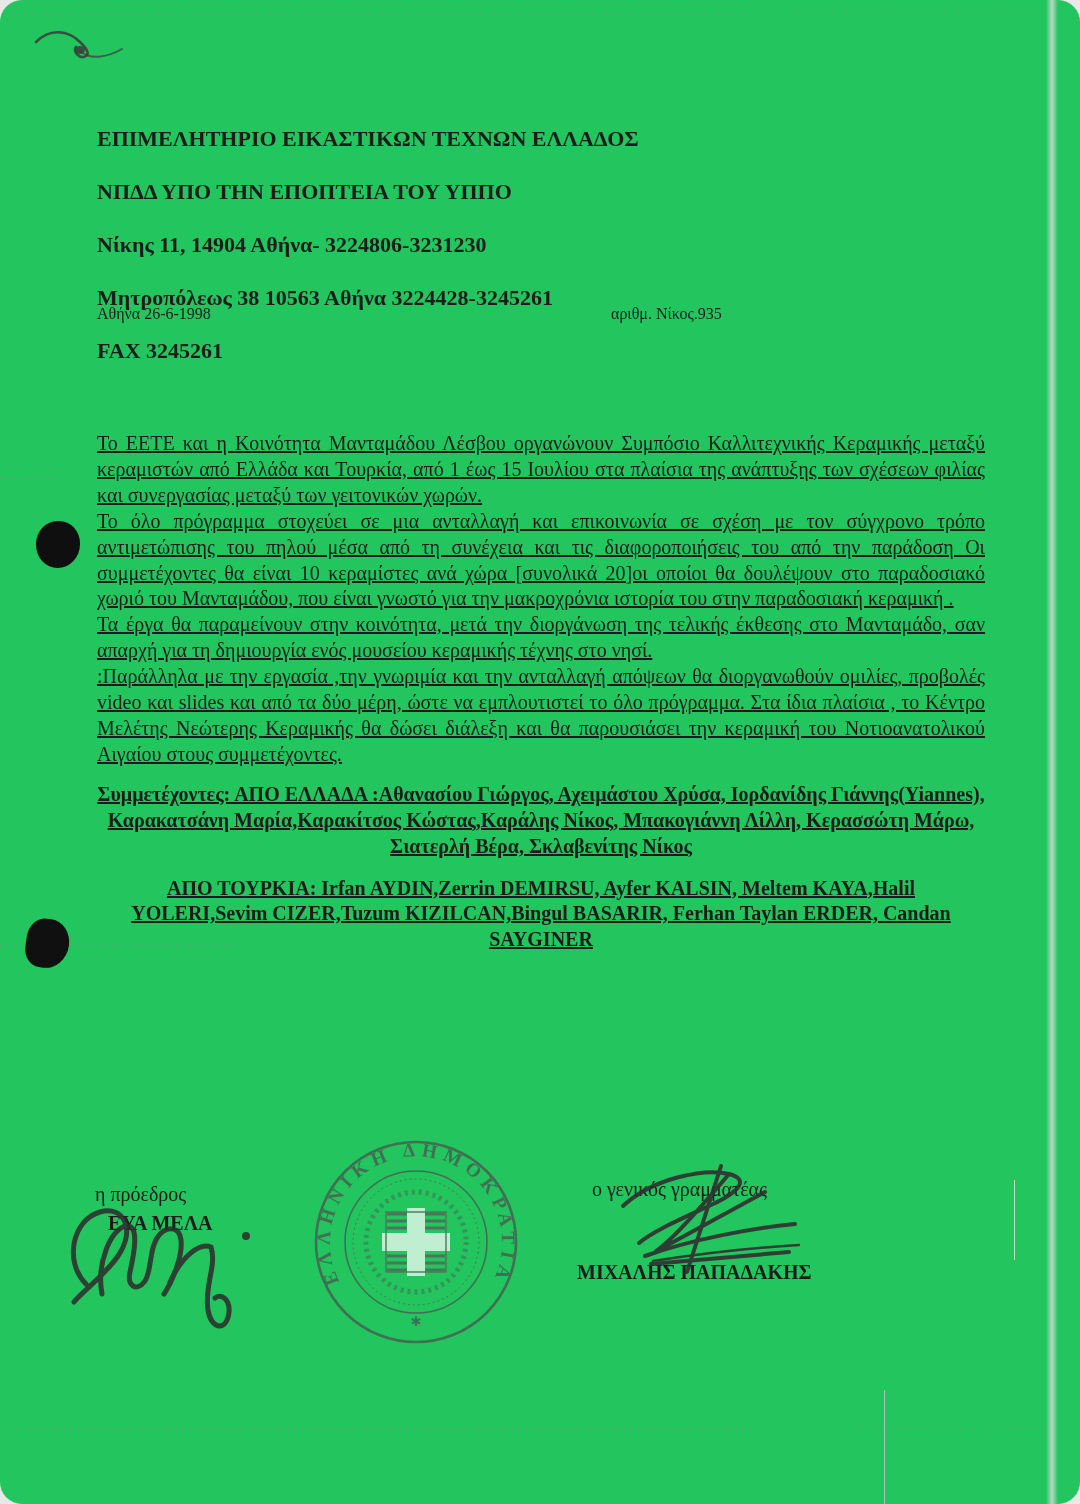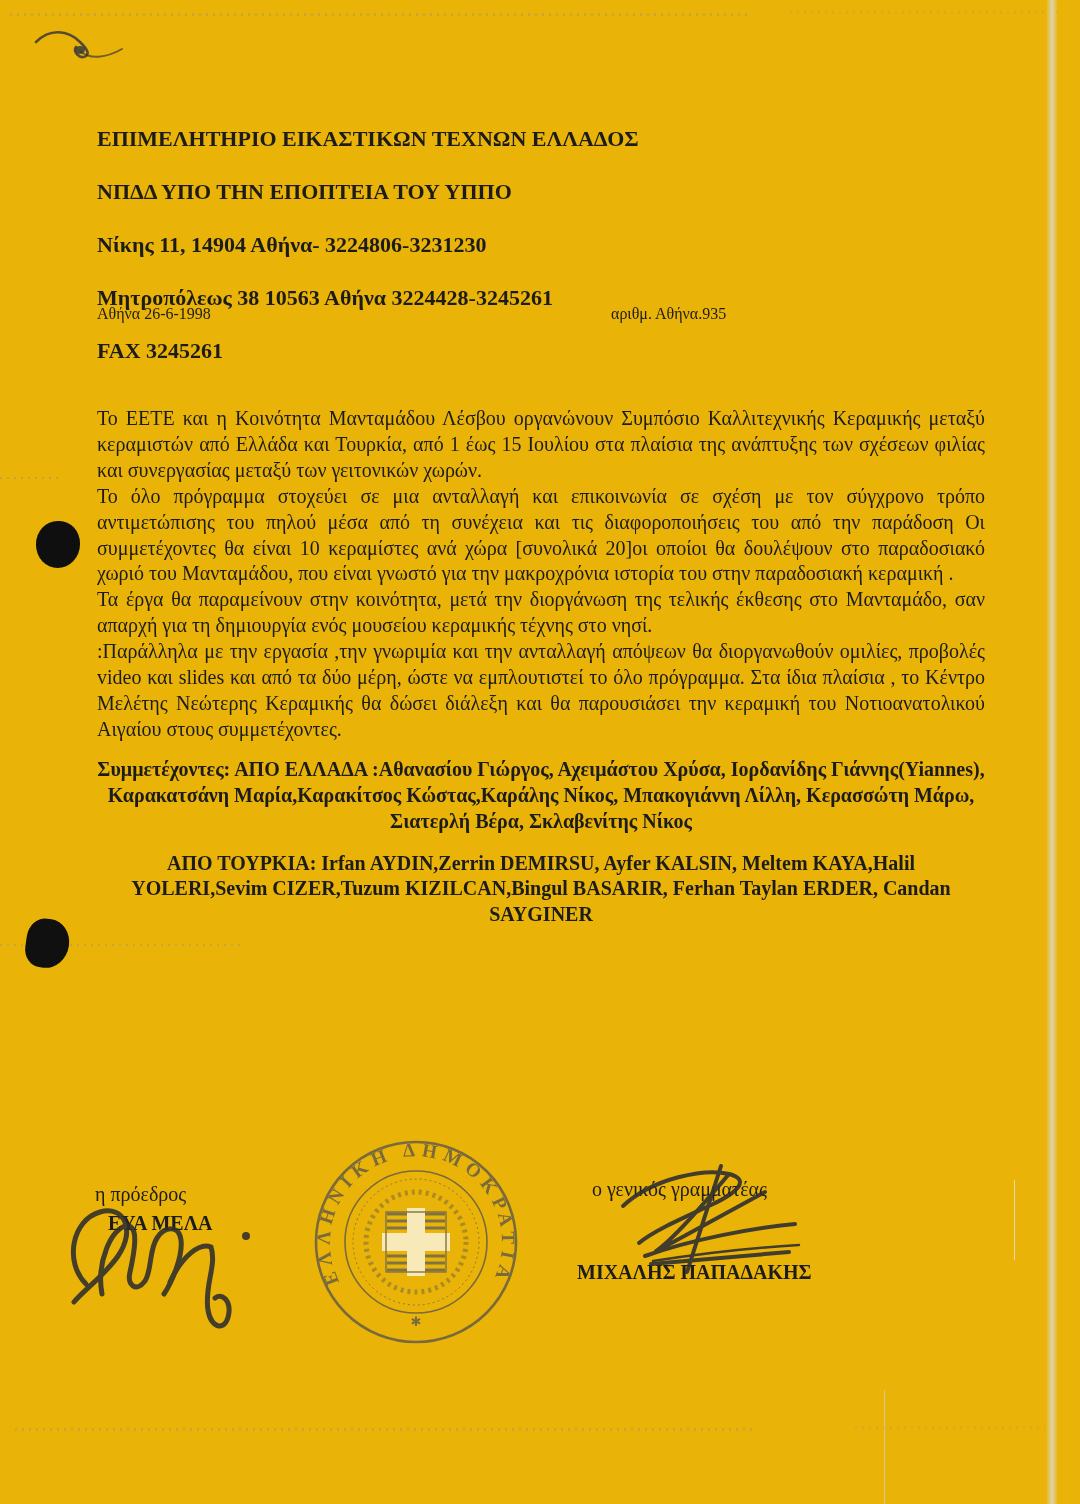--- a/index.html
+++ b/index.html
@@ -1,30 +1,30 @@
 <!DOCTYPE html>
 <html><head>
 <meta charset="utf-8">
 <style>
   html,body{margin:0;padding:0;background:#e8e8e8;}
   .page{
-    position:relative; width:1080px; height:1504px; background:#eab308;
-    font-family:"Liberation Serif", serif; color:#1c1c1c; overflow:hidden;
+    position:relative; width:1080px; height:1504px; background:#22c55e;
+    font-family:"Liberation Serif", serif; color:#1c1c1c; overflow:hidden;border-radius:22px;
   }
   .abs{position:absolute;}
   
   .header{left:97px; top:99px; width:700px; font-weight:bold; font-size:22px; line-height:26.5px; white-space:pre-line;}
   .header div{margin:0;}
   
   .date-row{left:97px; top:305px; width:888px; font-size:16px;}
   .protocol{position:absolute; left:514px; top:0;}
   
   .title{left:97px; top:354px; width:888px; text-align:center; font-weight:bold; font-size:21px; letter-spacing:0.5px;}
   
-  .body{left:97px; top:406px; width:888px; font-size:20px; line-height:25.9px;}
+  .body{left:97px; top:431px; width:888px; font-size:20px; line-height:25.9px;text-decoration:underline;}
   .body p{margin:0; text-align:justify;}
   .body p.loose{text-align:center;}
   .participants{margin-top:14px !important; font-weight:bold;}
   .turkey{margin-top:16px !important; font-weight:bold;}
   .note{margin-top:21px !important; font-weight:bold;}
   
   .sig-label{font-size:20px;text-align:right;}
   .sig-name{font-weight:bold; font-size:20px;}
   .president-label{left:95px; top:1183px;}
   .president-name{left:108px; top:1212px; z-index:1;}
@@ -75,21 +75,21 @@
   <div class="abs header">
     <div>ΕΠΙΜΕΛΗΤΗΡΙΟ ΕΙΚΑΣΤΙΚΩΝ ΤΕΧΝΩΝ ΕΛΛΑΔΟΣ</div>
     <div>ΝΠΔΔ ΥΠΟ ΤΗΝ ΕΠΟΠΤΕΙΑ ΤΟΥ ΥΠΠΟ</div>
     <div>Νίκης 11, 14904 Αθήνα- 3224806-3231230</div>
     <div>Μητροπόλεως 38 10563 Αθήνα  3224428-3245261</div>
     <div>FAX  3245261</div>
   </div>
 
   <div class="abs date-row">
     <span>Αθήνα 26-6-1998</span>
-    <span class="protocol">αριθμ. Αθήνα.935</span>
+    <span class="protocol">αριθμ. Νίκος.935</span>
   </div>
 
 
   <div class="abs body">
     <p>Το ΕΕΤΕ και η Κοινότητα Μανταμάδου Λέσβου οργανώνουν Συμπόσιο Καλλιτεχνικής Κεραμικής μεταξύ κεραμιστών από Ελλάδα και Τουρκία, από 1 έως 15 Ιουλίου στα πλαίσια της ανάπτυξης των σχέσεων φιλίας και συνεργασίας μεταξύ των γειτονικών χωρών.</p>
     <p>Το όλο πρόγραμμα  στοχεύει σε μια ανταλλαγή και επικοινωνία σε σχέση με τον σύγχρονο τρόπο αντιμετώπισης  του πηλού  μέσα από τη συνέχεια και τις διαφοροποιήσεις του από την παράδοση Οι συμμετέχοντες θα είναι 10 κεραμίστες ανά  χώρα [συνολικά 20]οι οποίοι θα δουλέψουν στο παραδοσιακό χωριό του Μανταμάδου, που είναι γνωστό για την μακροχρόνια ιστορία του στην παραδοσιακή κεραμική .</p>
     <p>Τα έργα θα παραμείνουν στην κοινότητα, μετά την διοργάνωση της τελικής έκθεσης στο Μανταμάδο, σαν απαρχή για τη δημιουργία ενός μουσείου κεραμικής τέχνης στο νησί.</p>
     <p>:Παράλληλα με την εργασία ,την γνωριμία και την ανταλλαγή απόψεων θα διοργανωθούν ομιλίες, προβολές video και slides και από τα δύο μέρη, ώστε να εμπλουτιστεί το όλο πρόγραμμα. Στα ίδια πλαίσια , το Κέντρο Μελέτης Νεώτερης  Κεραμικής θα   δώσει διάλεξη και θα παρουσιάσει την κεραμική του Νοτιοανατολικού Αιγαίου στους συμμετέχοντες.</p>
     <p class="participants loose">Συμμετέχοντες: ΑΠΟ ΕΛΛΑΔΑ :Αθανασίου  Γιώργος, Αχειμάστου  Χρύσα, Ιορδανίδης Γιάννης(Yiannes), Καρακατσάνη  Μαρία,Καρακίτσος  Κώστας,Καράλης Νίκος, Μπακογιάννη Λίλλη, Κερασσώτη Μάρω, Σιατερλή Βέρα, Σκλαβενίτης Νίκος</p>
     <p class="turkey loose">ΑΠΟ ΤΟΥΡΚΙΑ: Irfan AYDIN,Zerrin DEMIRSU, Ayfer KALSIN, Meltem KAYA,Halil YOLERI,Sevim CIZER,Tuzum KIZILCAN,Bingul BASARIR, Ferhan Taylan ERDER, Candan SAYGINER</p>

